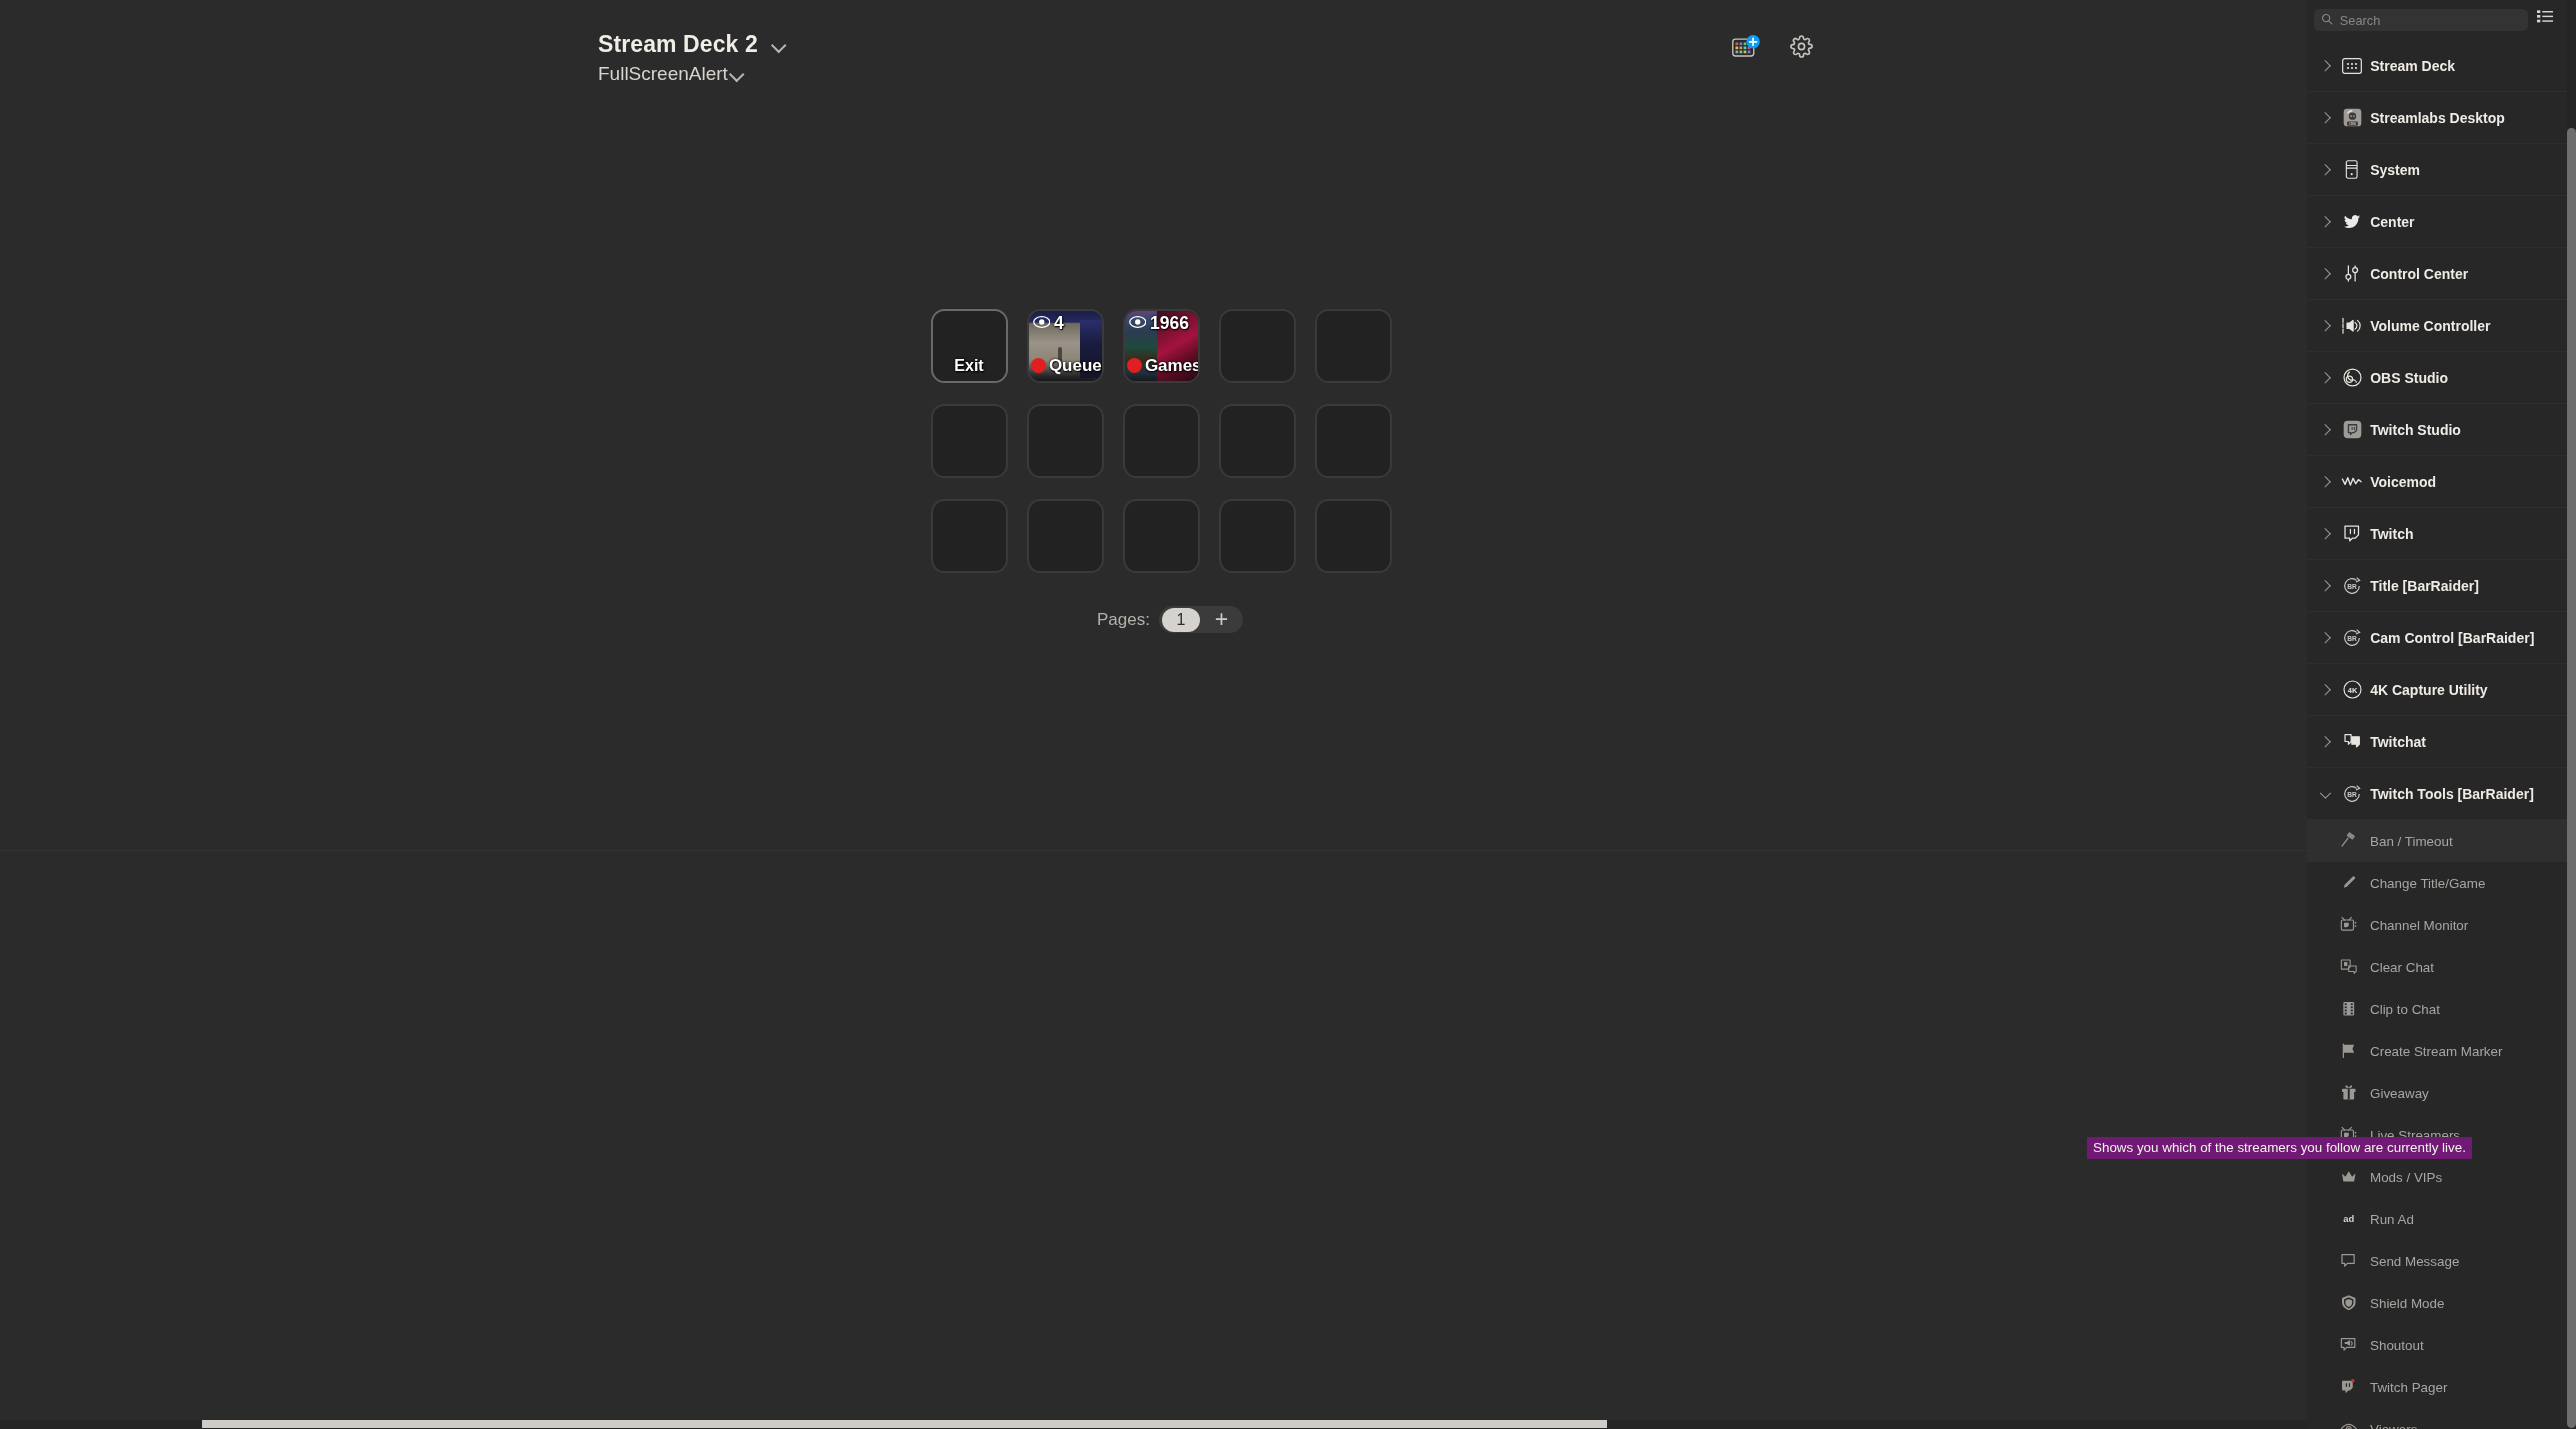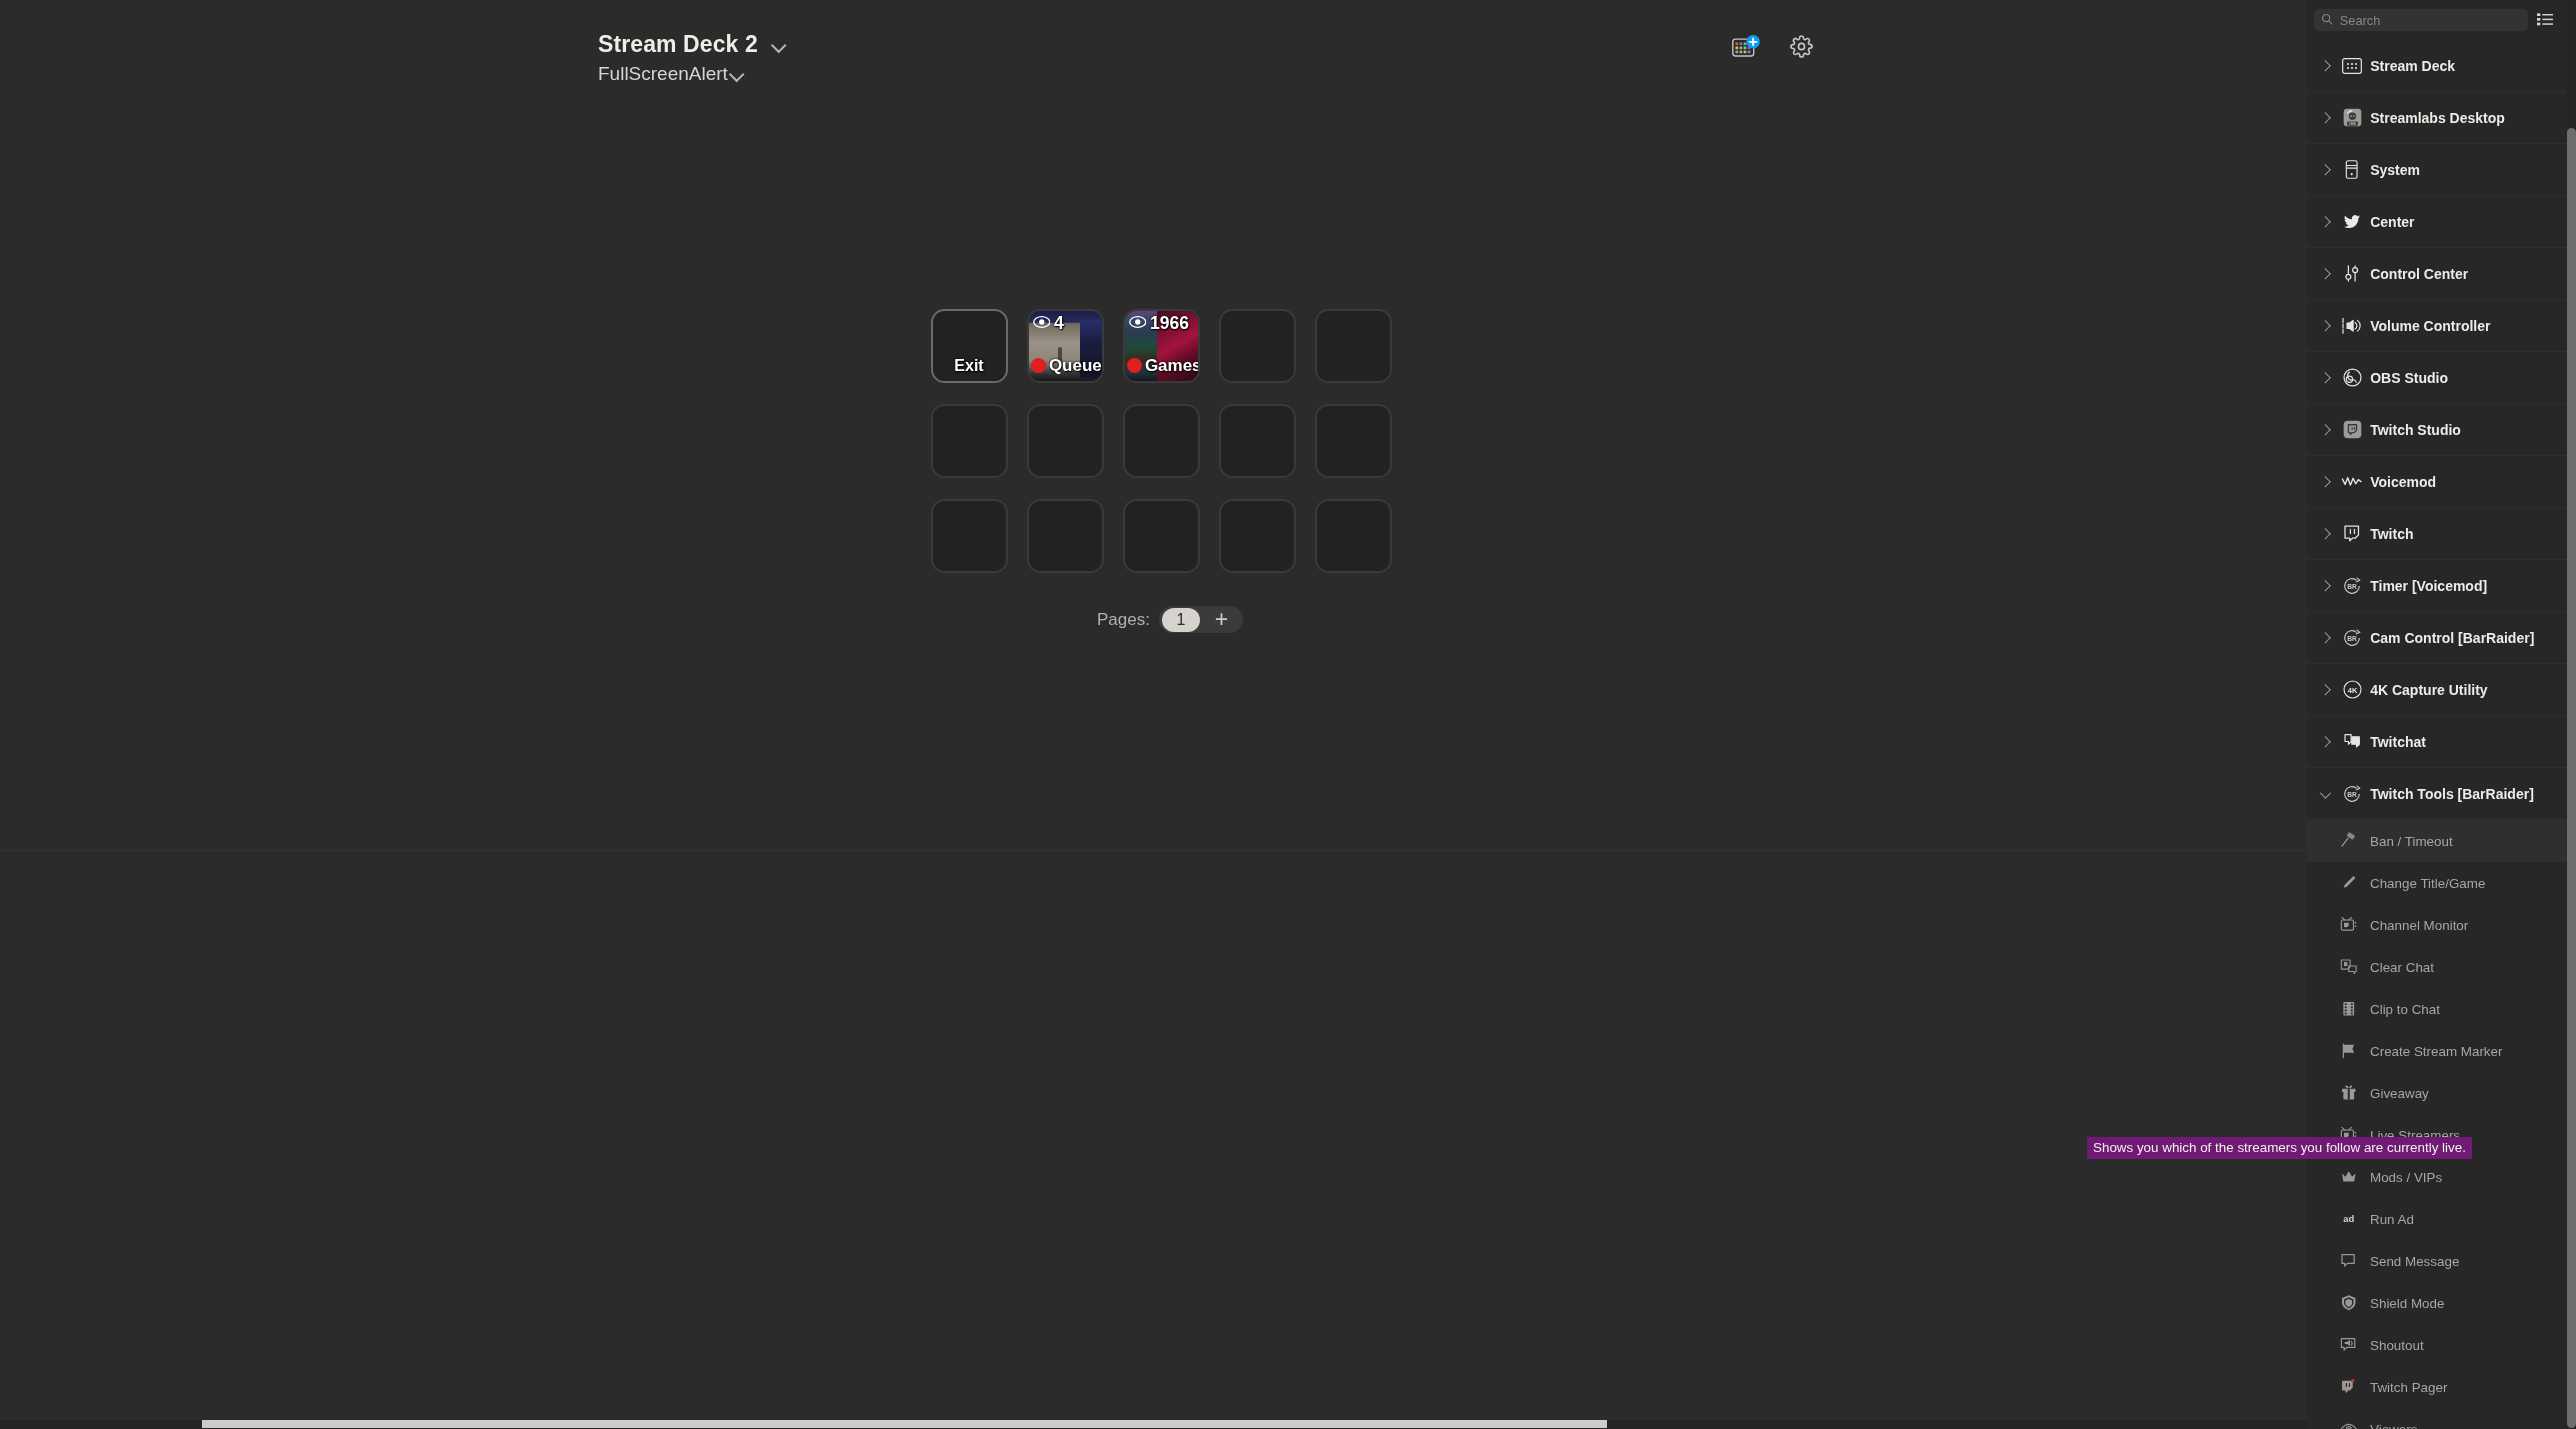--- a/index.html
+++ b/index.html
@@ -137,21 +137,21 @@
   .hscroll-thumb { position: absolute; left: 202px; bottom: 0.7px; width: 1405px; height: 8px; background: #cfcbc6; cursor: pointer; }
 
   
   .sidebar {
     position: relative;
     width: 269px; height: 1429px; background: #272727;
     flex: 0 0 269px; overflow: hidden;
   }
   .search-bar {
     position: absolute; left: 6.7px; top: 9.4px;
-    display: flex; align-items: center; gap: 9.4px; width: 255px;
+    display: flex; gap: 9.4px; width: 255px;
   }
   .search-box {
     display: flex; align-items: center; gap: 6.7px;
     background: #333333; border-radius: 5.4px;
     width: 214px; height: 22px; padding: 0 7.4px;
     cursor: text;
   }
   .search-ph { font-size: 12.8px; color: #8b8783; }
   .list-toggle { cursor: pointer; display: block; }
 
@@ -508,21 +508,21 @@
 
       <div class="cat-row">
         <span class="cat-chev"></span>
         <span class="cat-ic">
           <svg width="20" height="20" viewBox="0 0 30 30" fill="none" stroke="#cfcbc6" stroke-width="1.7">
             <path d="M26 15 a11 11 0 1 1-4-8.5"></path>
             <path d="M22 2.5 L26.5 6.5 L21 9"></path>
             <text x="15" y="19" font-size="10" fill="#cfcbc6" stroke="none" text-anchor="middle" font-family="Liberation Sans" font-weight="bold">BR</text>
           </svg>
         </span>
-        <span class="cat-label">Timer [Voicemod]</span>
+        <span class="cat-label">Title [BarRaider]</span>
       </div>
 
       <div class="cat-row">
         <span class="cat-chev"></span>
         <span class="cat-ic">
           <svg width="20" height="20" viewBox="0 0 30 30" fill="none" stroke="#cfcbc6" stroke-width="1.7">
             <path d="M26 15 a11 11 0 1 1-4-8.5"></path>
             <path d="M22 2.5 L26.5 6.5 L21 9"></path>
             <text x="15" y="19" font-size="10" fill="#cfcbc6" stroke="none" text-anchor="middle" font-family="Liberation Sans" font-weight="bold">BR</text>
           </svg>

